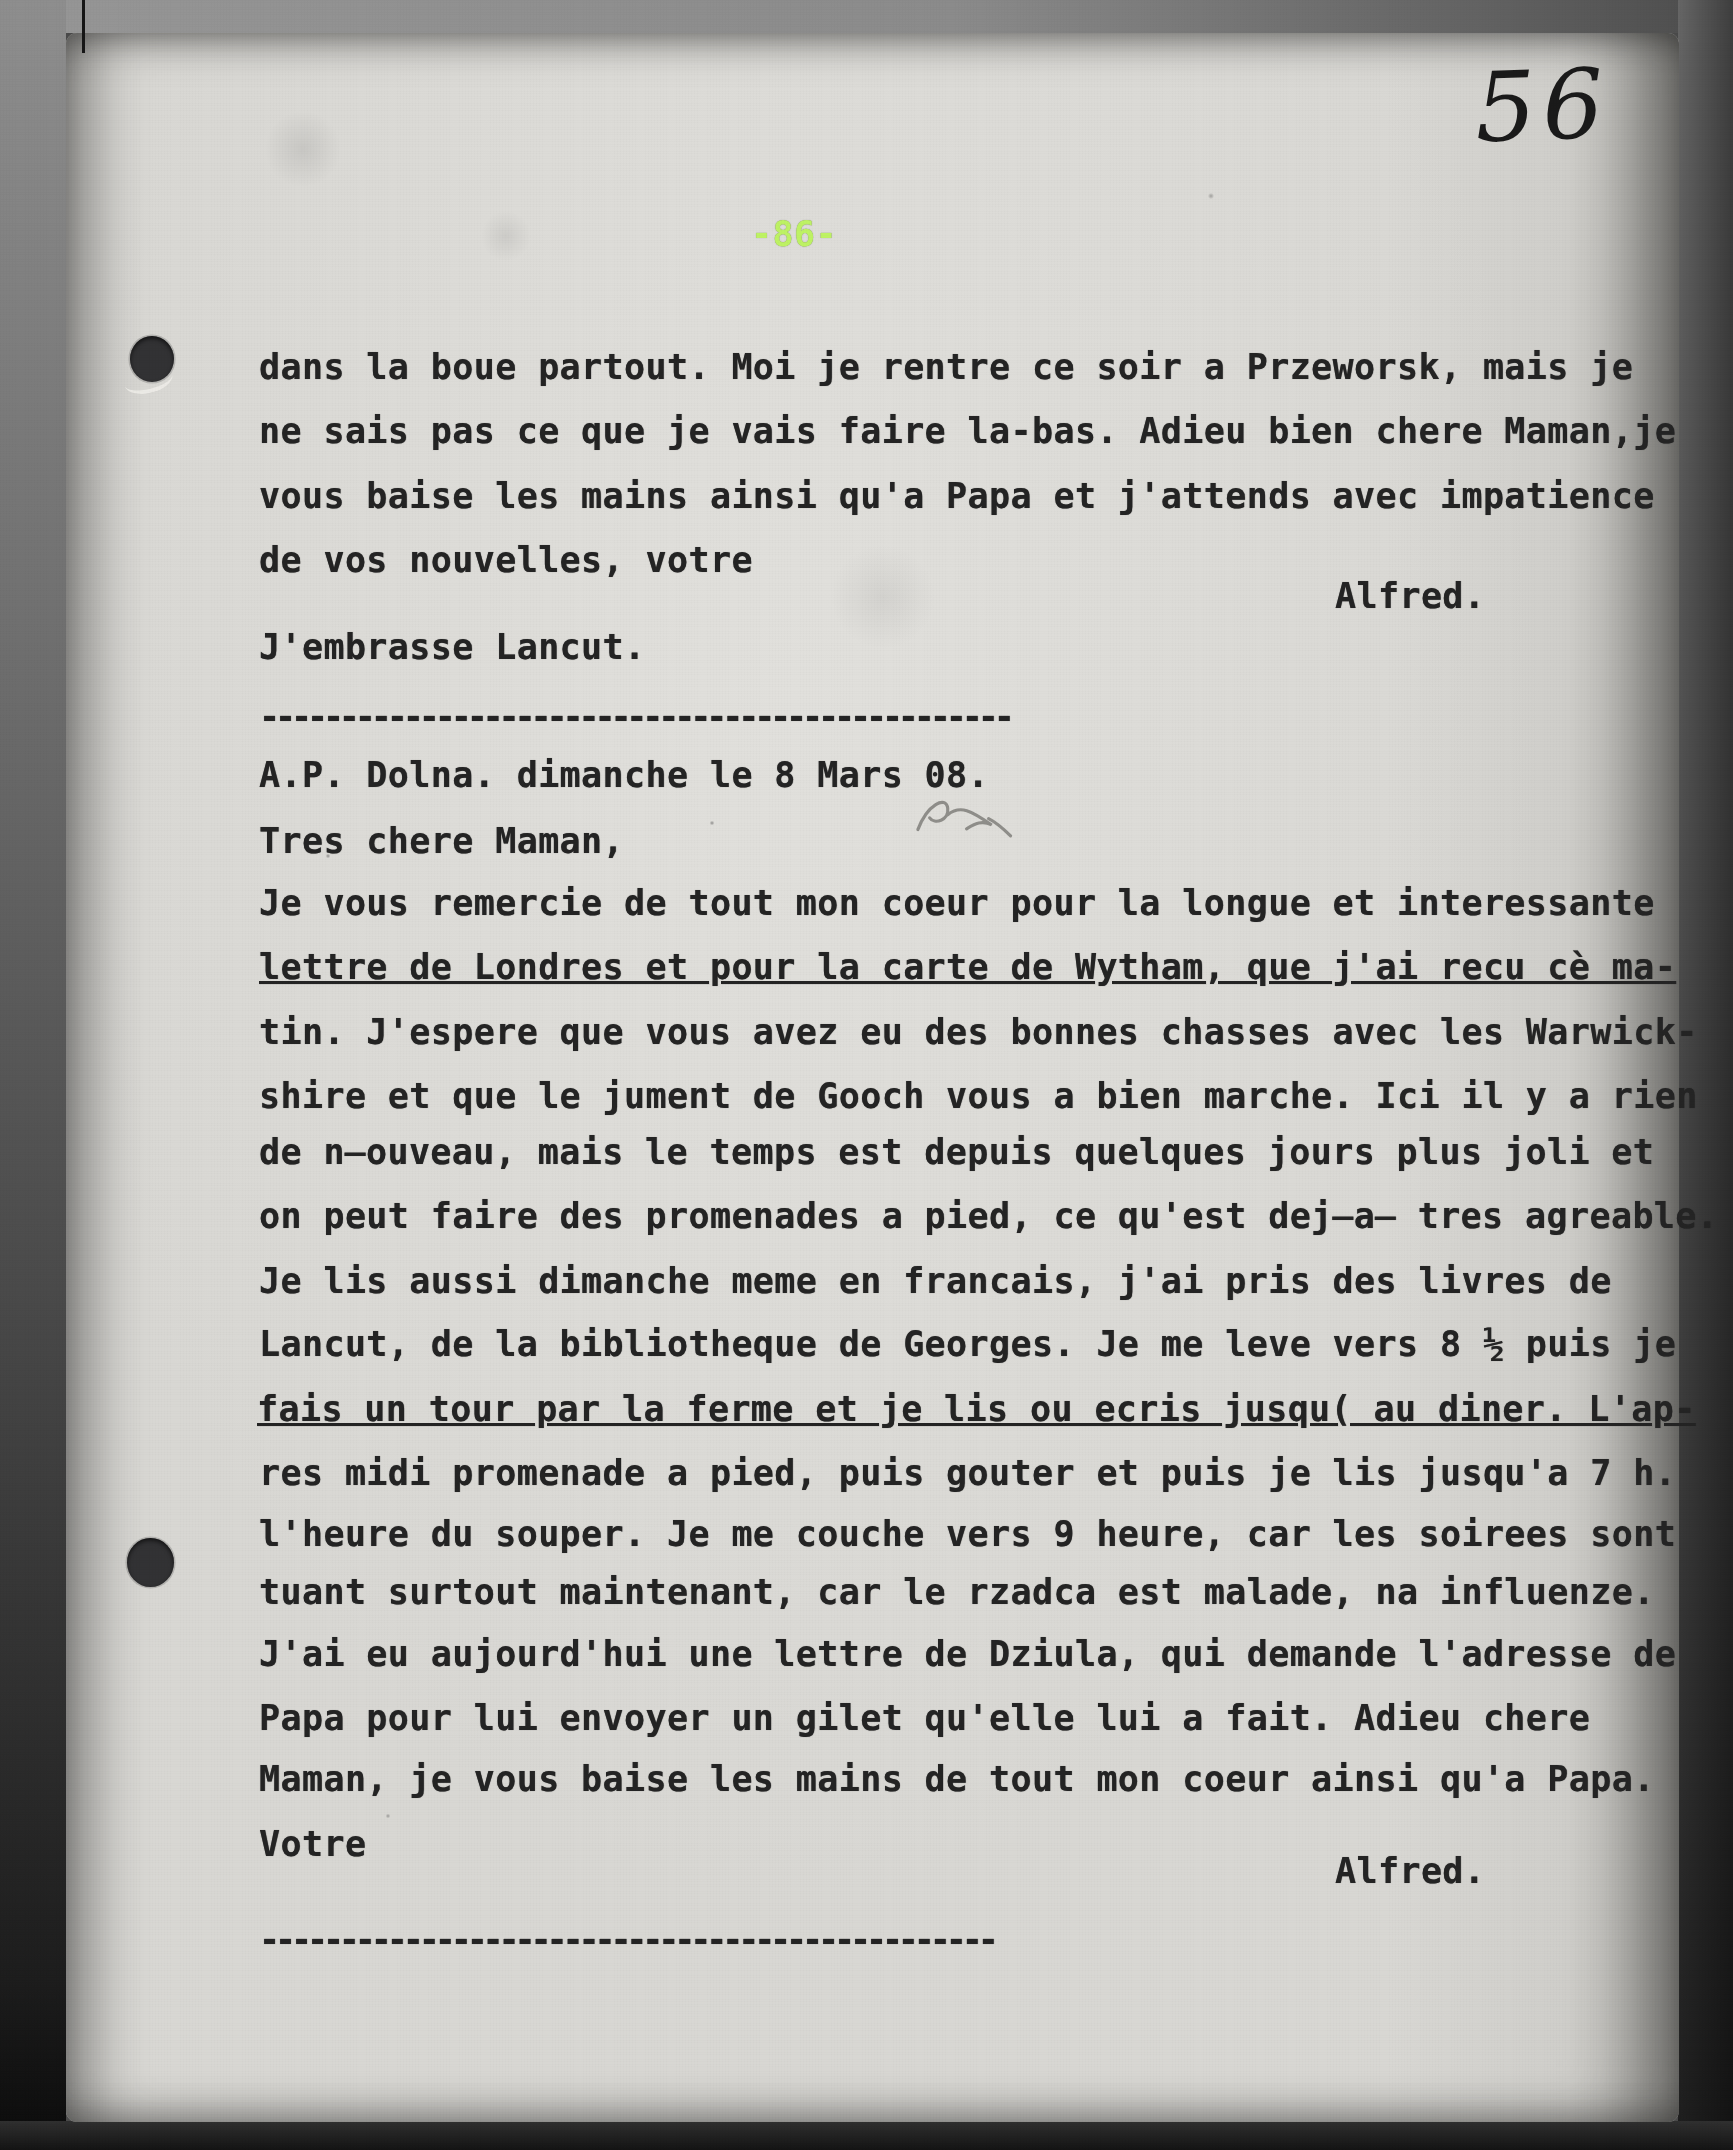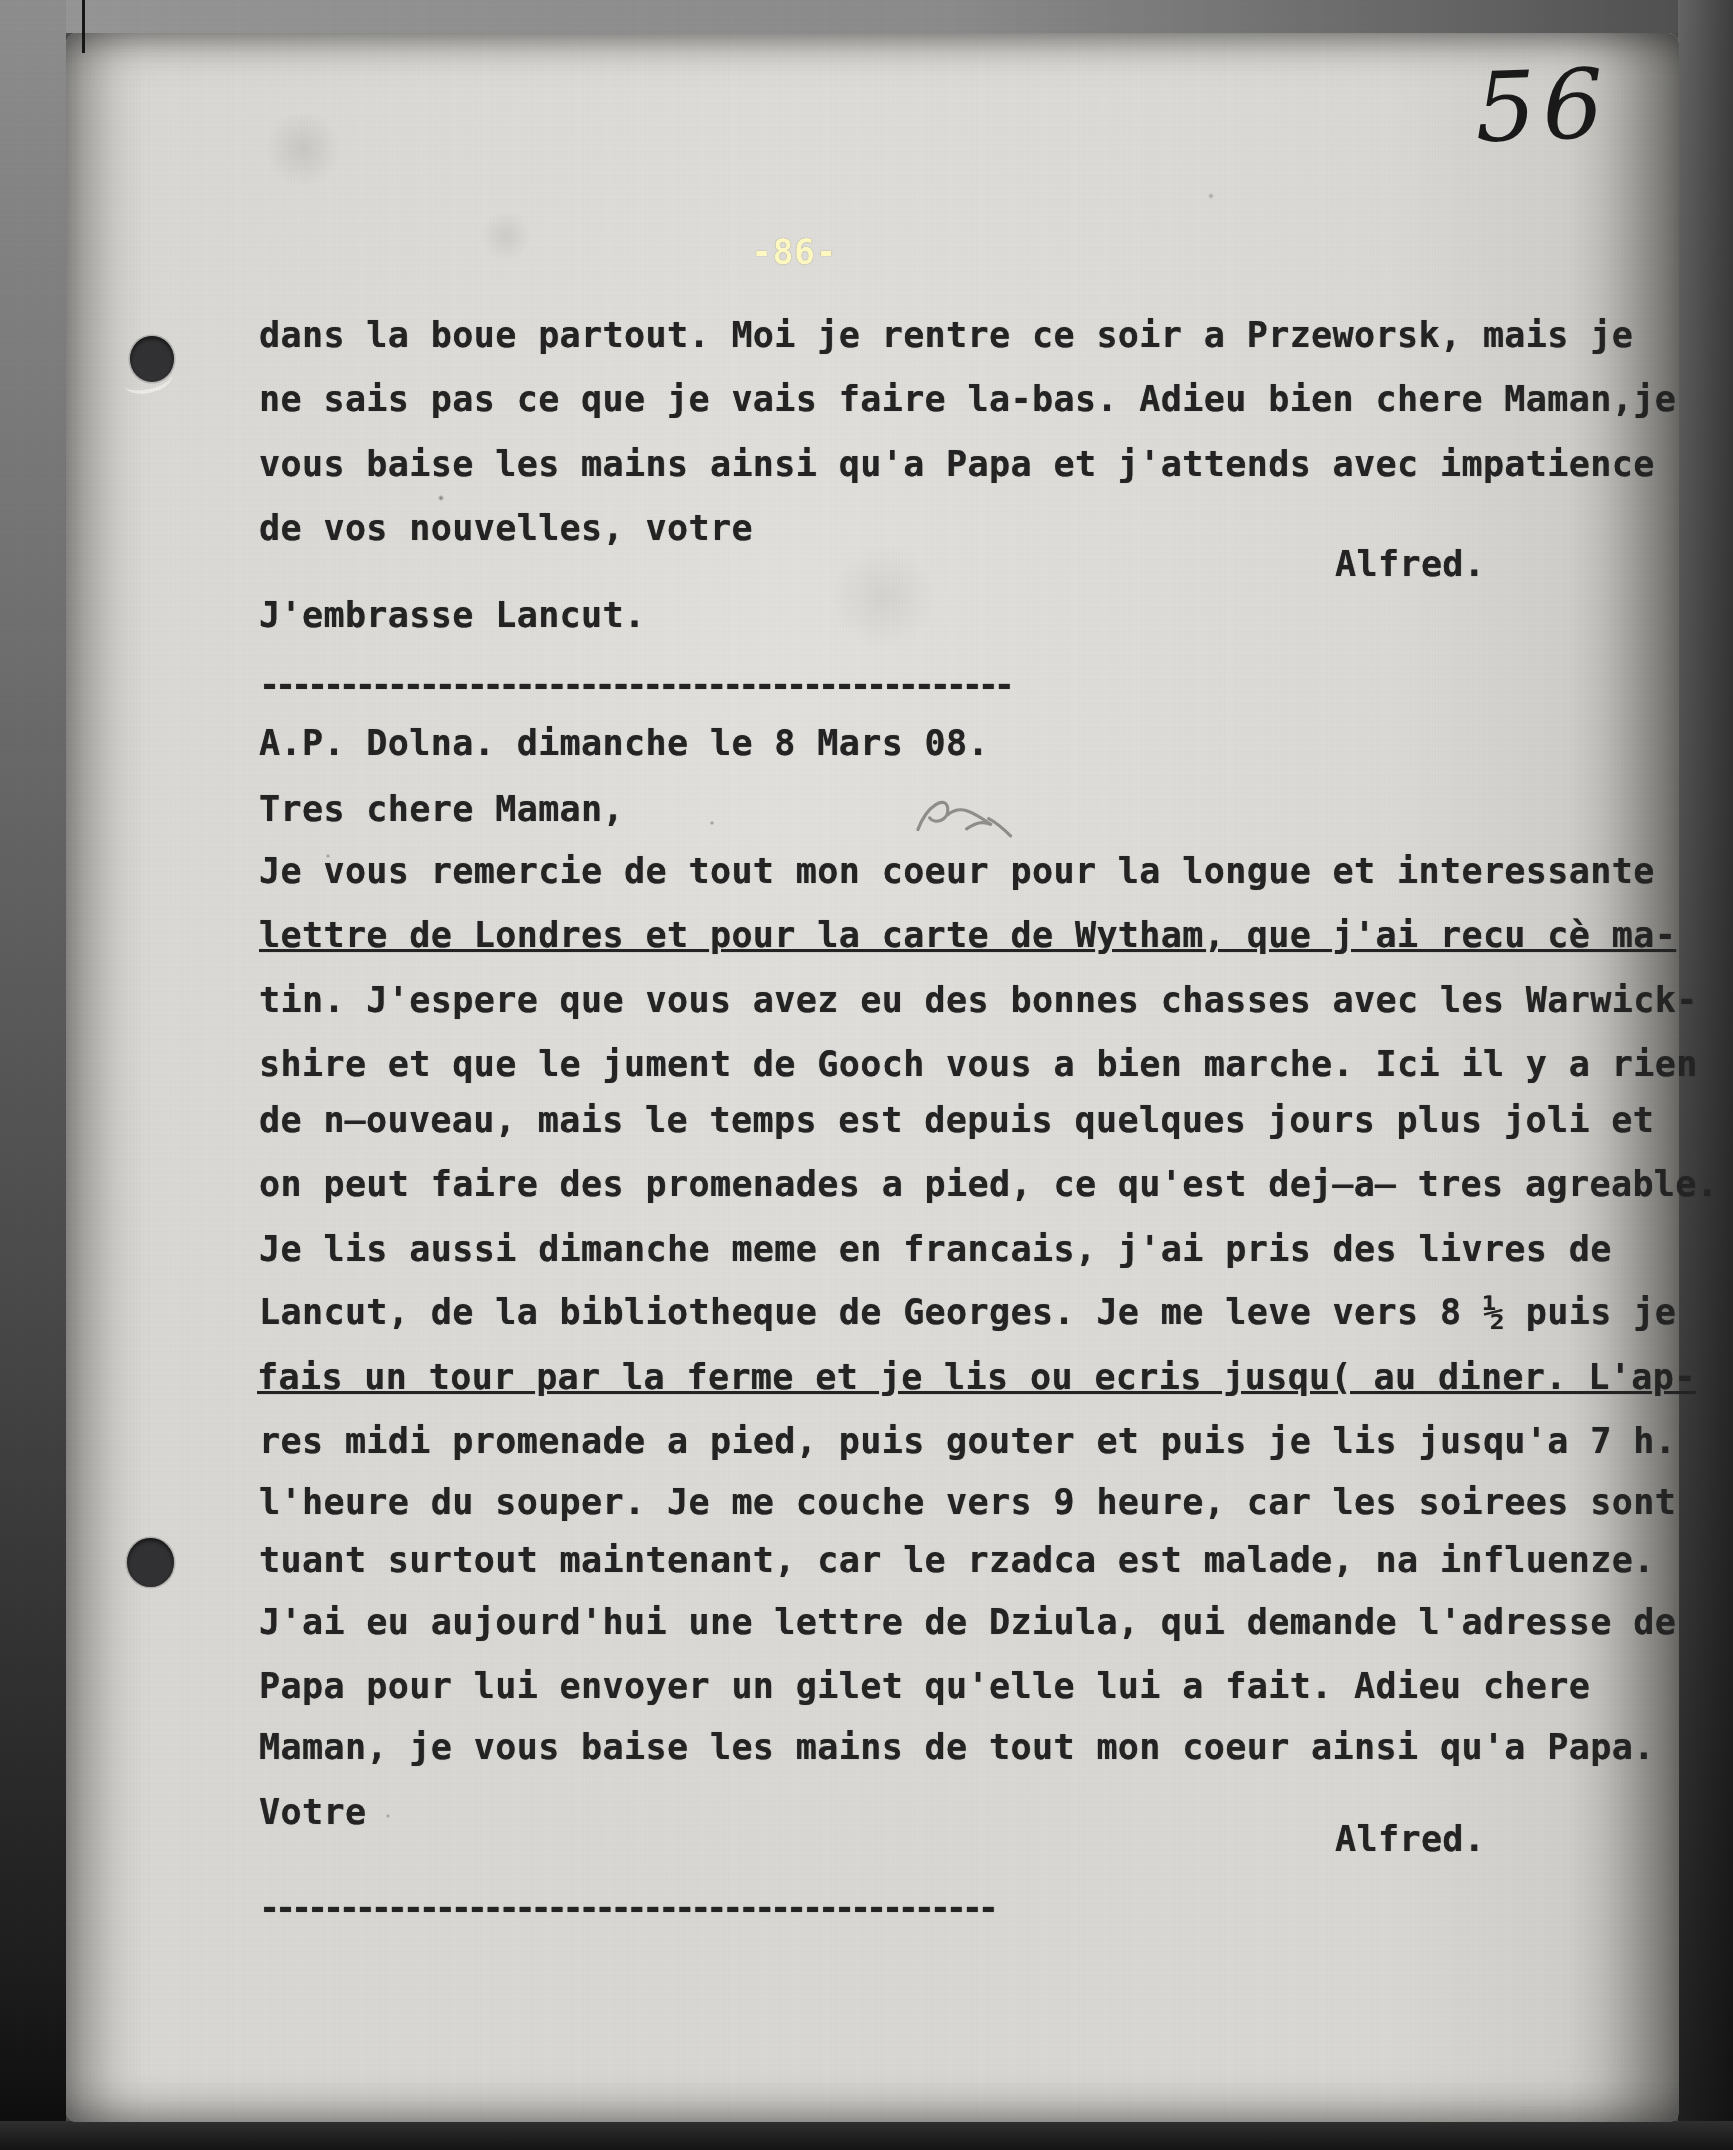--- a/index.html
+++ b/index.html
@@ -61,25 +61,26 @@
   .hole-2{left:127px;top:1538px;width:47px;height:49px;}
 
   
   .tline{
     position:absolute;
     font:700 35px/41px "DejaVu Sans Mono", monospace;
     letter-spacing:0.4px;
     color:#242424;
     white-space:pre;
     text-shadow:0 0 0.8px rgba(25,25,25,.55), 0.4px 0.4px 0 rgba(40,40,40,.22);
+    margin-top:32px;
   }
   .dash{letter-spacing:-5.1px;font-weight:700;}
   .page-number{
-    position:absolute;left:751px;top:232px;
-    font:700 35px/41px "DejaVu Sans Mono", monospace;letter-spacing:0.4px;color:#fef9c3;
+    position:absolute;left:751px;top:214px;
+    font:700 35px/41px "DejaVu Sans Mono", monospace;letter-spacing:0.4px;color:#bef264;
     text-shadow:0 0 0.8px rgba(25,25,25,.55);
   }
   .folio{
     position:absolute;left:1475px;top:58px;
     font-family:"DejaVu Serif", serif;font-style:italic;font-weight:400;
     font-size:96px;line-height:1;color:#1a1a1a;letter-spacing:6.3px;
     transform:rotate(-2deg);
   }
   .squiggle{position:absolute;left:910px;top:787px;}
 </style>

